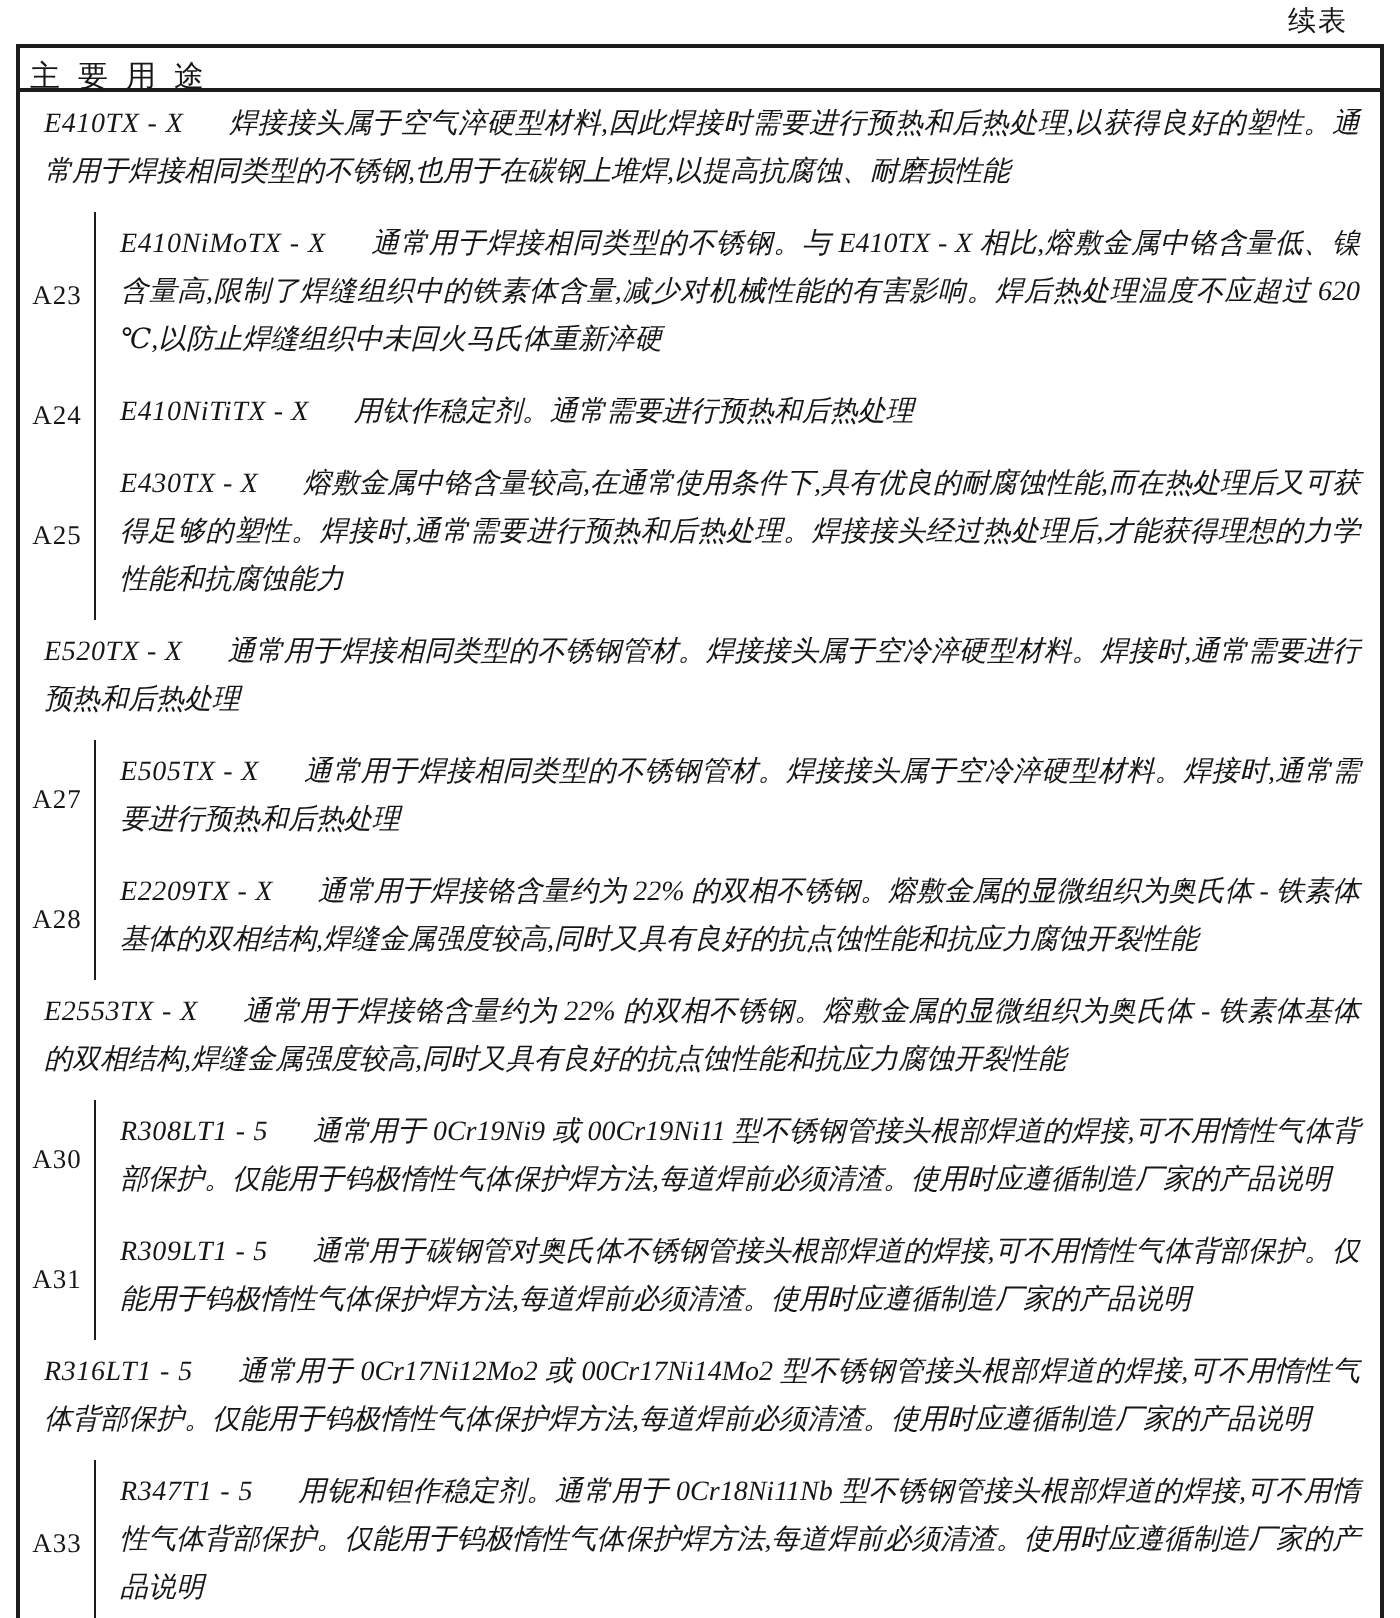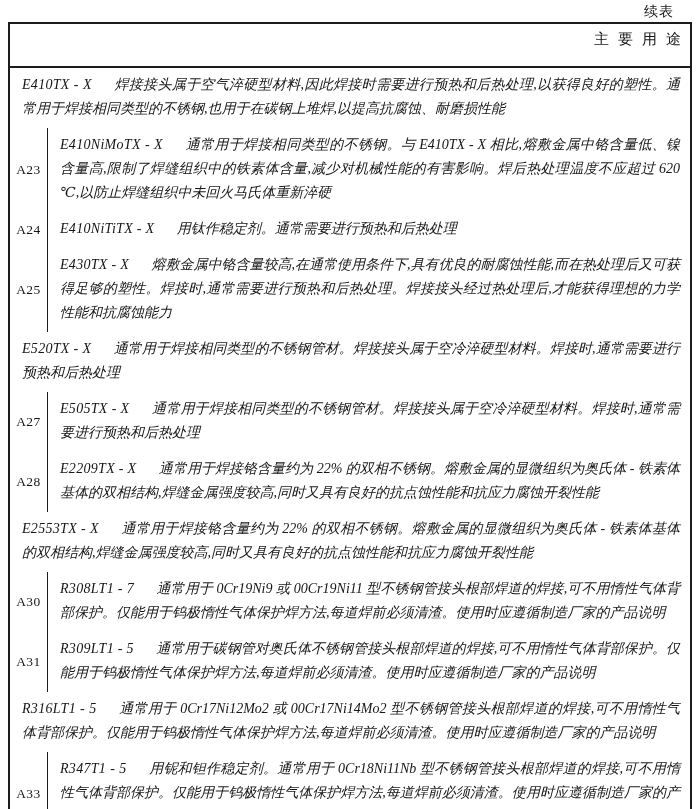--- a/index.html
+++ b/index.html
@@ -22,26 +22,26 @@
   }
 
   .uses-table {
     margin: 0 8px;
     border: 2px solid #1c1c1c;
     background: #ffffff;
   }
 
   .table-header {
     border-bottom: 2px solid #1c1c1c;
-    height: 44px;
+    height: 22px;
     line-height: 31px;
-    text-align: right;
+    text-align: left;
     font-size: 15px;
     letter-spacing: 9px;
-    padding-left: 20px; 
+    padding-left: 5px; 
   }
 
   .row { display: flex; align-items: stretch; }
 
   .code-cell {
     flex: 0 0 38px;
     border-right: 1.5px solid #1c1c1c;
     display: flex;
     align-items: center;
     justify-content: center;
@@ -105,21 +105,21 @@
     <div class="code-cell">A28</div>
     <div class="desc-cell"><span class="model">E2209TX - X</span><span>通常用于焊接铬含量约为 22% 的双相不锈钢。熔敷金属的显微组织为奥氏体 - 铁素体基体的双相结构,焊缝金属强度较高,同时又具有良好的抗点蚀性能和抗应力腐蚀开裂性能</span></div>
   </div>
 
   <div class="row">
     <div class="desc-cell"><span class="model">E2553TX - X</span><span>通常用于焊接铬含量约为 22% 的双相不锈钢。熔敷金属的显微组织为奥氏体 - 铁素体基体的双相结构,焊缝金属强度较高,同时又具有良好的抗点蚀性能和抗应力腐蚀开裂性能</span></div>
   </div>
 
   <div class="row">
     <div class="code-cell">A30</div>
-    <div class="desc-cell"><span class="model">R308LT1 - 7</span><span>通常用于 0Cr19Ni9 或 00Cr19Ni11 型不锈钢管接头根部焊道的焊接,可不用惰性气体背部保护。仅能用于钨极惰性气体保护焊方法,每道焊前必须清渣。使用时应遵循制造厂家的产品说明</span></div>
+    <div class="desc-cell"><span class="model">R308LT1 - 5</span><span>通常用于 0Cr19Ni9 或 00Cr19Ni11 型不锈钢管接头根部焊道的焊接,可不用惰性气体背部保护。仅能用于钨极惰性气体保护焊方法,每道焊前必须清渣。使用时应遵循制造厂家的产品说明</span></div>
   </div>
 
   <div class="row">
     <div class="code-cell">A31</div>
     <div class="desc-cell"><span class="model">R309LT1 - 5</span><span>通常用于碳钢管对奥氏体不锈钢管接头根部焊道的焊接,可不用惰性气体背部保护。仅能用于钨极惰性气体保护焊方法,每道焊前必须清渣。使用时应遵循制造厂家的产品说明</span></div>
   </div>
 
   <div class="row">
     <div class="desc-cell"><span class="model">R316LT1 - 5</span><span>通常用于 0Cr17Ni12Mo2 或 00Cr17Ni14Mo2 型不锈钢管接头根部焊道的焊接,可不用惰性气体背部保护。仅能用于钨极惰性气体保护焊方法,每道焊前必须清渣。使用时应遵循制造厂家的产品说明</span></div>
   </div>

